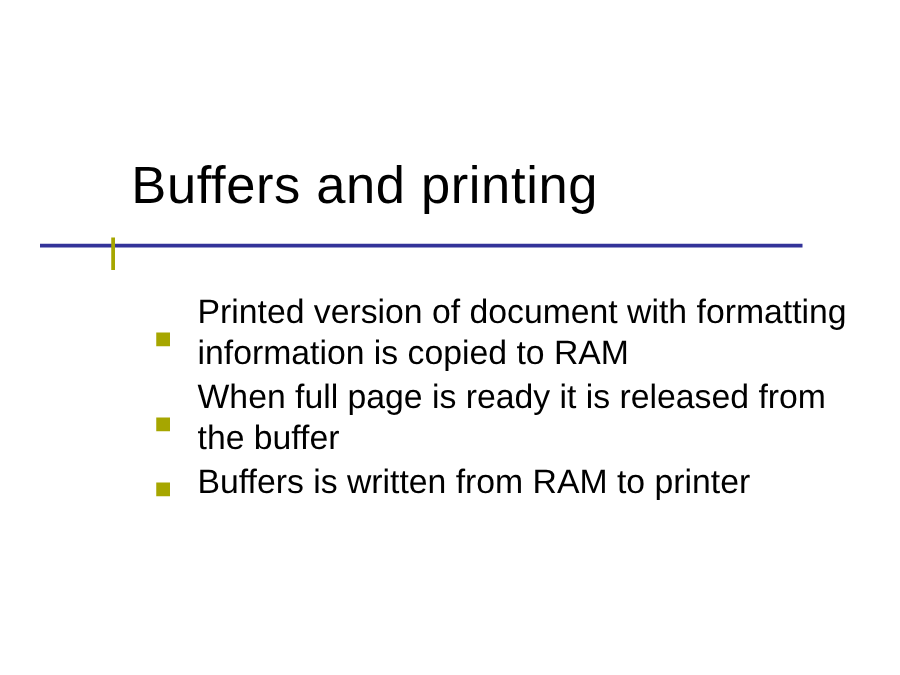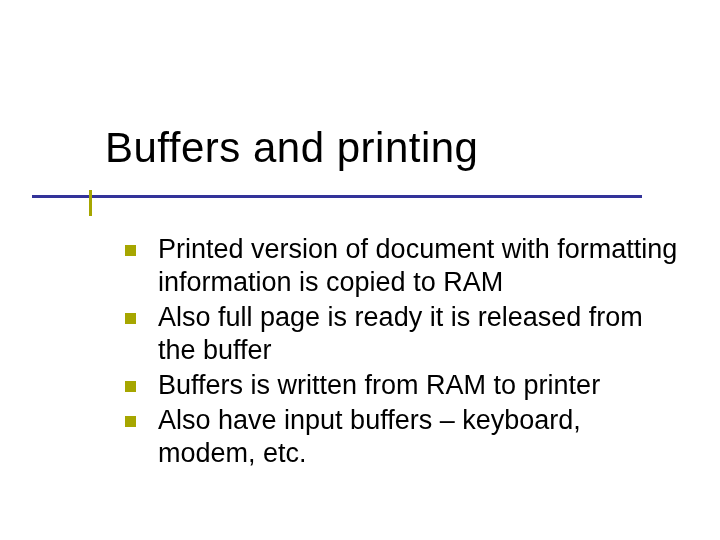--- a/index.html
+++ b/index.html
@@ -49,21 +49,21 @@
     background: #a6a600;
   }
   .body {
     position: absolute;
     top: 186px;
     left: 125px;
     right: 40px;
   }
   .item {
     display: flex;
-    align-items: flex-start;
+    align-items: center;
     margin-bottom: 2px;
   }
   .bullet {
     flex: 0 0 auto;
     width: 11px;
     height: 11px;
     background: #a6a600;
     margin-top: 12px;
     margin-right: 22px;
   }
@@ -88,27 +88,23 @@
 
   <div class="body">
 
     <div class="item">
       <div class="bullet"></div>
       <div class="item-text">Printed version of document with formatting information is copied to RAM</div>
     </div>
 
     <div class="item">
       <div class="bullet"></div>
-      <div class="item-text">Also full page is ready it is released from the buffer</div>
+      <div class="item-text">When full page is ready it is released from the buffer</div>
     </div>
 
     <div class="item">
       <div class="bullet"></div>
       <div class="item-text">Buffers is written from RAM to printer</div>
     </div>
 
-    <div class="item">
-      <div class="bullet"></div>
-      <div class="item-text">Also have input buffers – keyboard, modem, etc.</div>
-    </div>
 
   </div>
 </div>
 
 </body></html>

